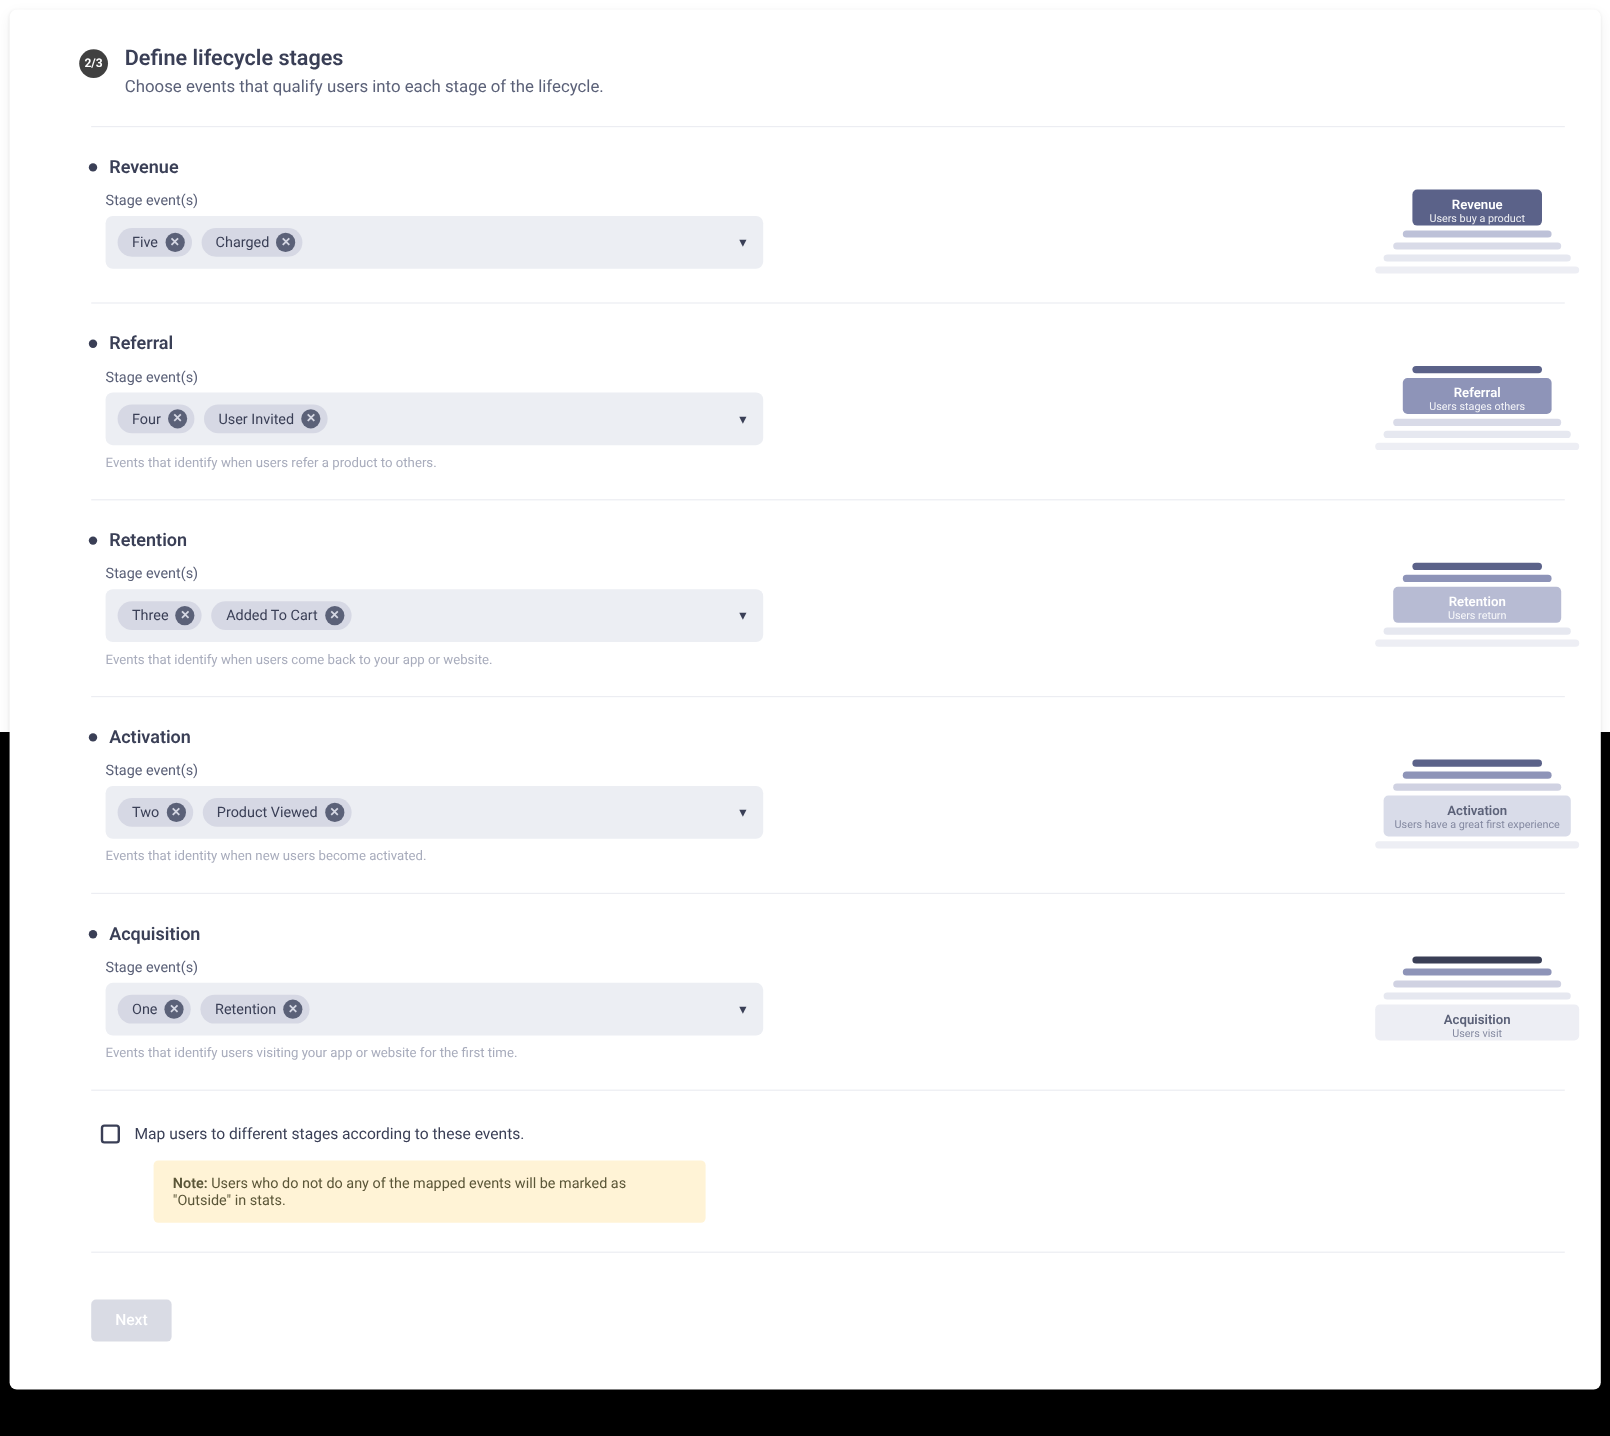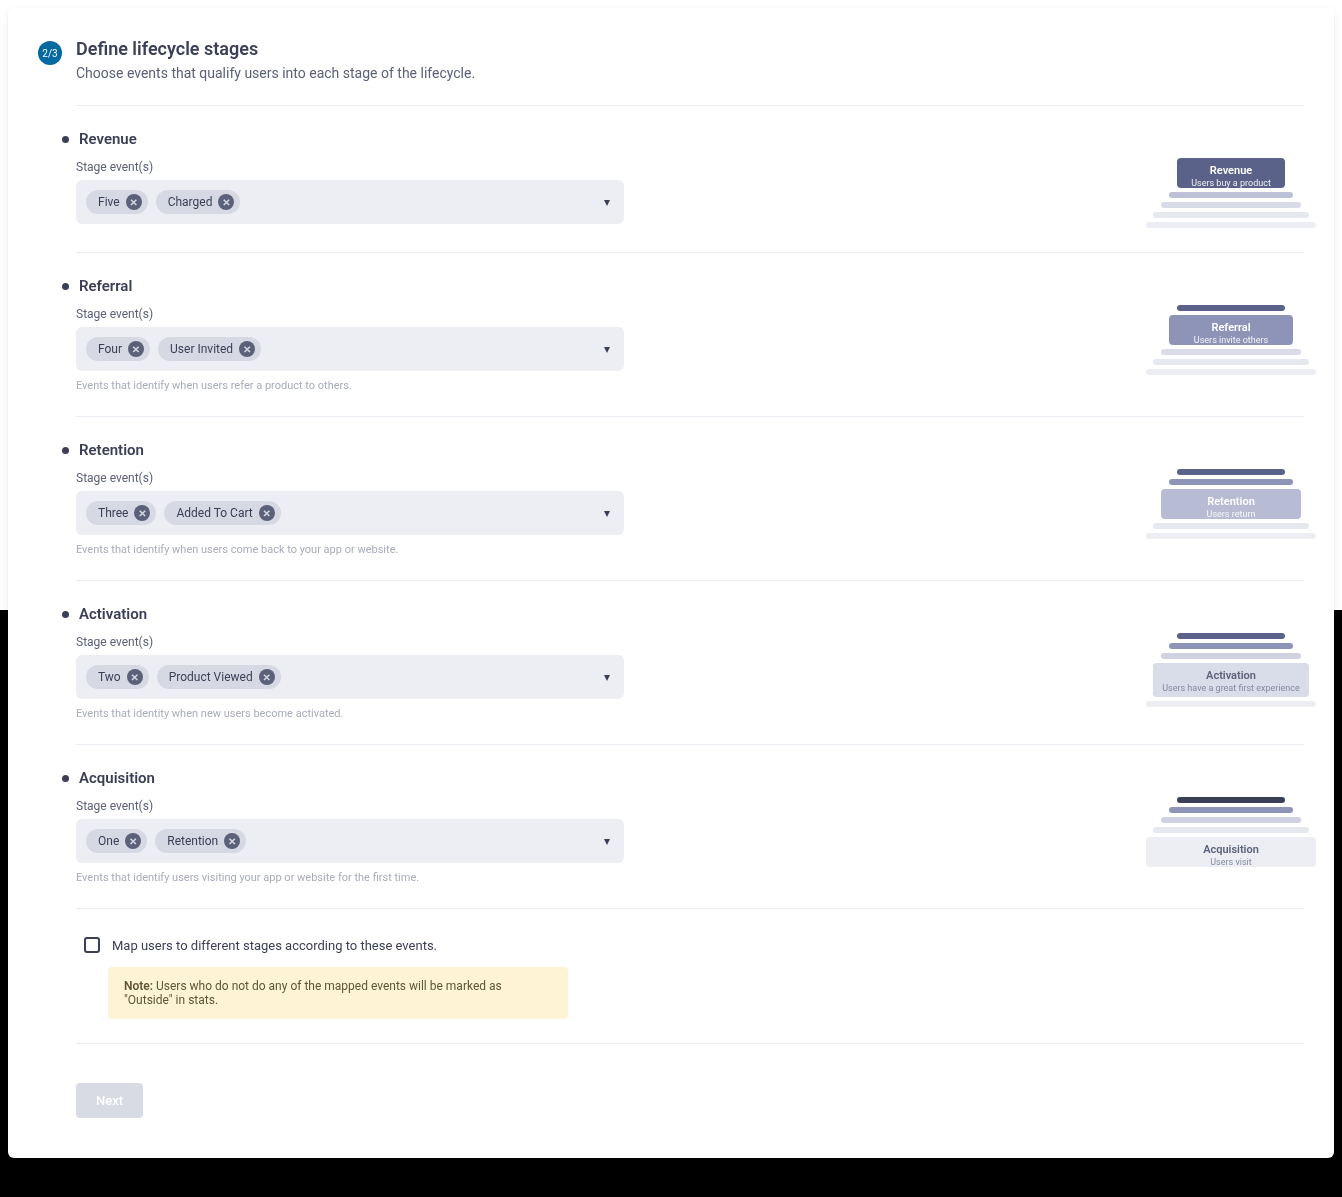--- a/index.html
+++ b/index.html
@@ -17,30 +17,30 @@
     z-index:1;
     margin:8px;
     background:#fff;
     border-radius:6px;
     box-shadow:0 1px 3px rgba(0,0,0,0.08), 0 4px 12px rgba(0,0,0,0.06);
     padding:30px 0 40px 0;
   }
   .header-row { display:flex; padding:0 30px; }
   .step-badge {
     width:24px;height:24px;border-radius:50%;
-    background:#0369a1;color:#fff;font-size:10px;font-weight:400;
+    background:#404040;color:#fff;font-size:10px;font-weight:700;
     display:flex;align-items:center;justify-content:center;
-    flex-shrink:0; margin-top:3px;
+    flex-shrink:0; margin-top:3px;margin-left:28px;
   }
   .header-text { margin-left:14px; }
   .page-title { font-size:18px;font-weight:600;color:#3a3f56; }
   .page-subtitle { font-size:14px;color:#5b6178;margin-top:6px; }
   .content-inset { margin-left:68px; margin-right:30px; }
   .divider { height:1px;background:#ecedf2;margin:24px 0 0 0; }
-  .section { padding-top:24px; }
+  .section { padding-top:24px;margin-left:12px; }
   .section-head { display:flex;align-items:center;gap:10px; }
   .bullet {
     width:7px;height:7px;border-radius:50%;background:#3a3f56;flex-shrink:0;
     margin-left:-14px;
   }
   .section-title { font-size:15px;font-weight:600;color:#3a3f56; }
   .section-body { display:flex; justify-content:space-between; gap:32px; margin-top:12px; }
   .field-col { flex:0 0 548px; max-width:548px; }
   .field-label { font-size:12px;color:#5b6178;margin-bottom:6px; }
   .multiselect {
@@ -108,21 +108,21 @@
   .pyr-5 .focus .ltitle{color:#5b6178}
   .pyr-5 .focus .lsub{color:#7b8099}
 
   .checkbox-row { display:flex;align-items:center;gap:12px;margin-top:28px; }
   .checkbox {
     width:16px;height:16px;border:2px solid #3a3f56;border-radius:3px;flex-shrink:0;
     margin-left:8px; cursor:pointer;
   }
   .check-label { font-size:13px;color:#3a3f56; }
   .note-box {
-    margin-top:14px;margin-left:32px;
+    margin-top:14px;margin-left:52px;
     background:#fff3d6;border-radius:4px;padding:12px 16px;
     font-size:12px;color:#5b5638; max-width:460px;
   }
   .note-box b { font-weight:600; }
   .next-btn {
     margin-top:39px;display:inline-block;
     background:#d9dbe4;color:#fff;padding:10px 20px;border-radius:4px;
     font-size:13px;font-weight:500;cursor:pointer;
   }
 </style>
@@ -205,21 +205,21 @@
             </div>
             <span class="chevron">▾</span>
           </div>
           <div class="hint">Events that identify when users refer a product to others.</div>
         </div>
         <div class="pyramid pyr-2">
           <div class="layers">
             <div class="layer l1"></div>
             <div class="layer l2 focus">
                 <div class="ltitle">Referral</div>
-                <div class="lsub">Users invite others</div>
+                <div class="lsub">Users stages others</div>
               </div>
             <div class="layer l3"></div>
             <div class="layer l4"></div>
             <div class="layer l5"></div>
           </div>
         </div>
       </div>
     </div>
     <div class="divider"></div>
 

